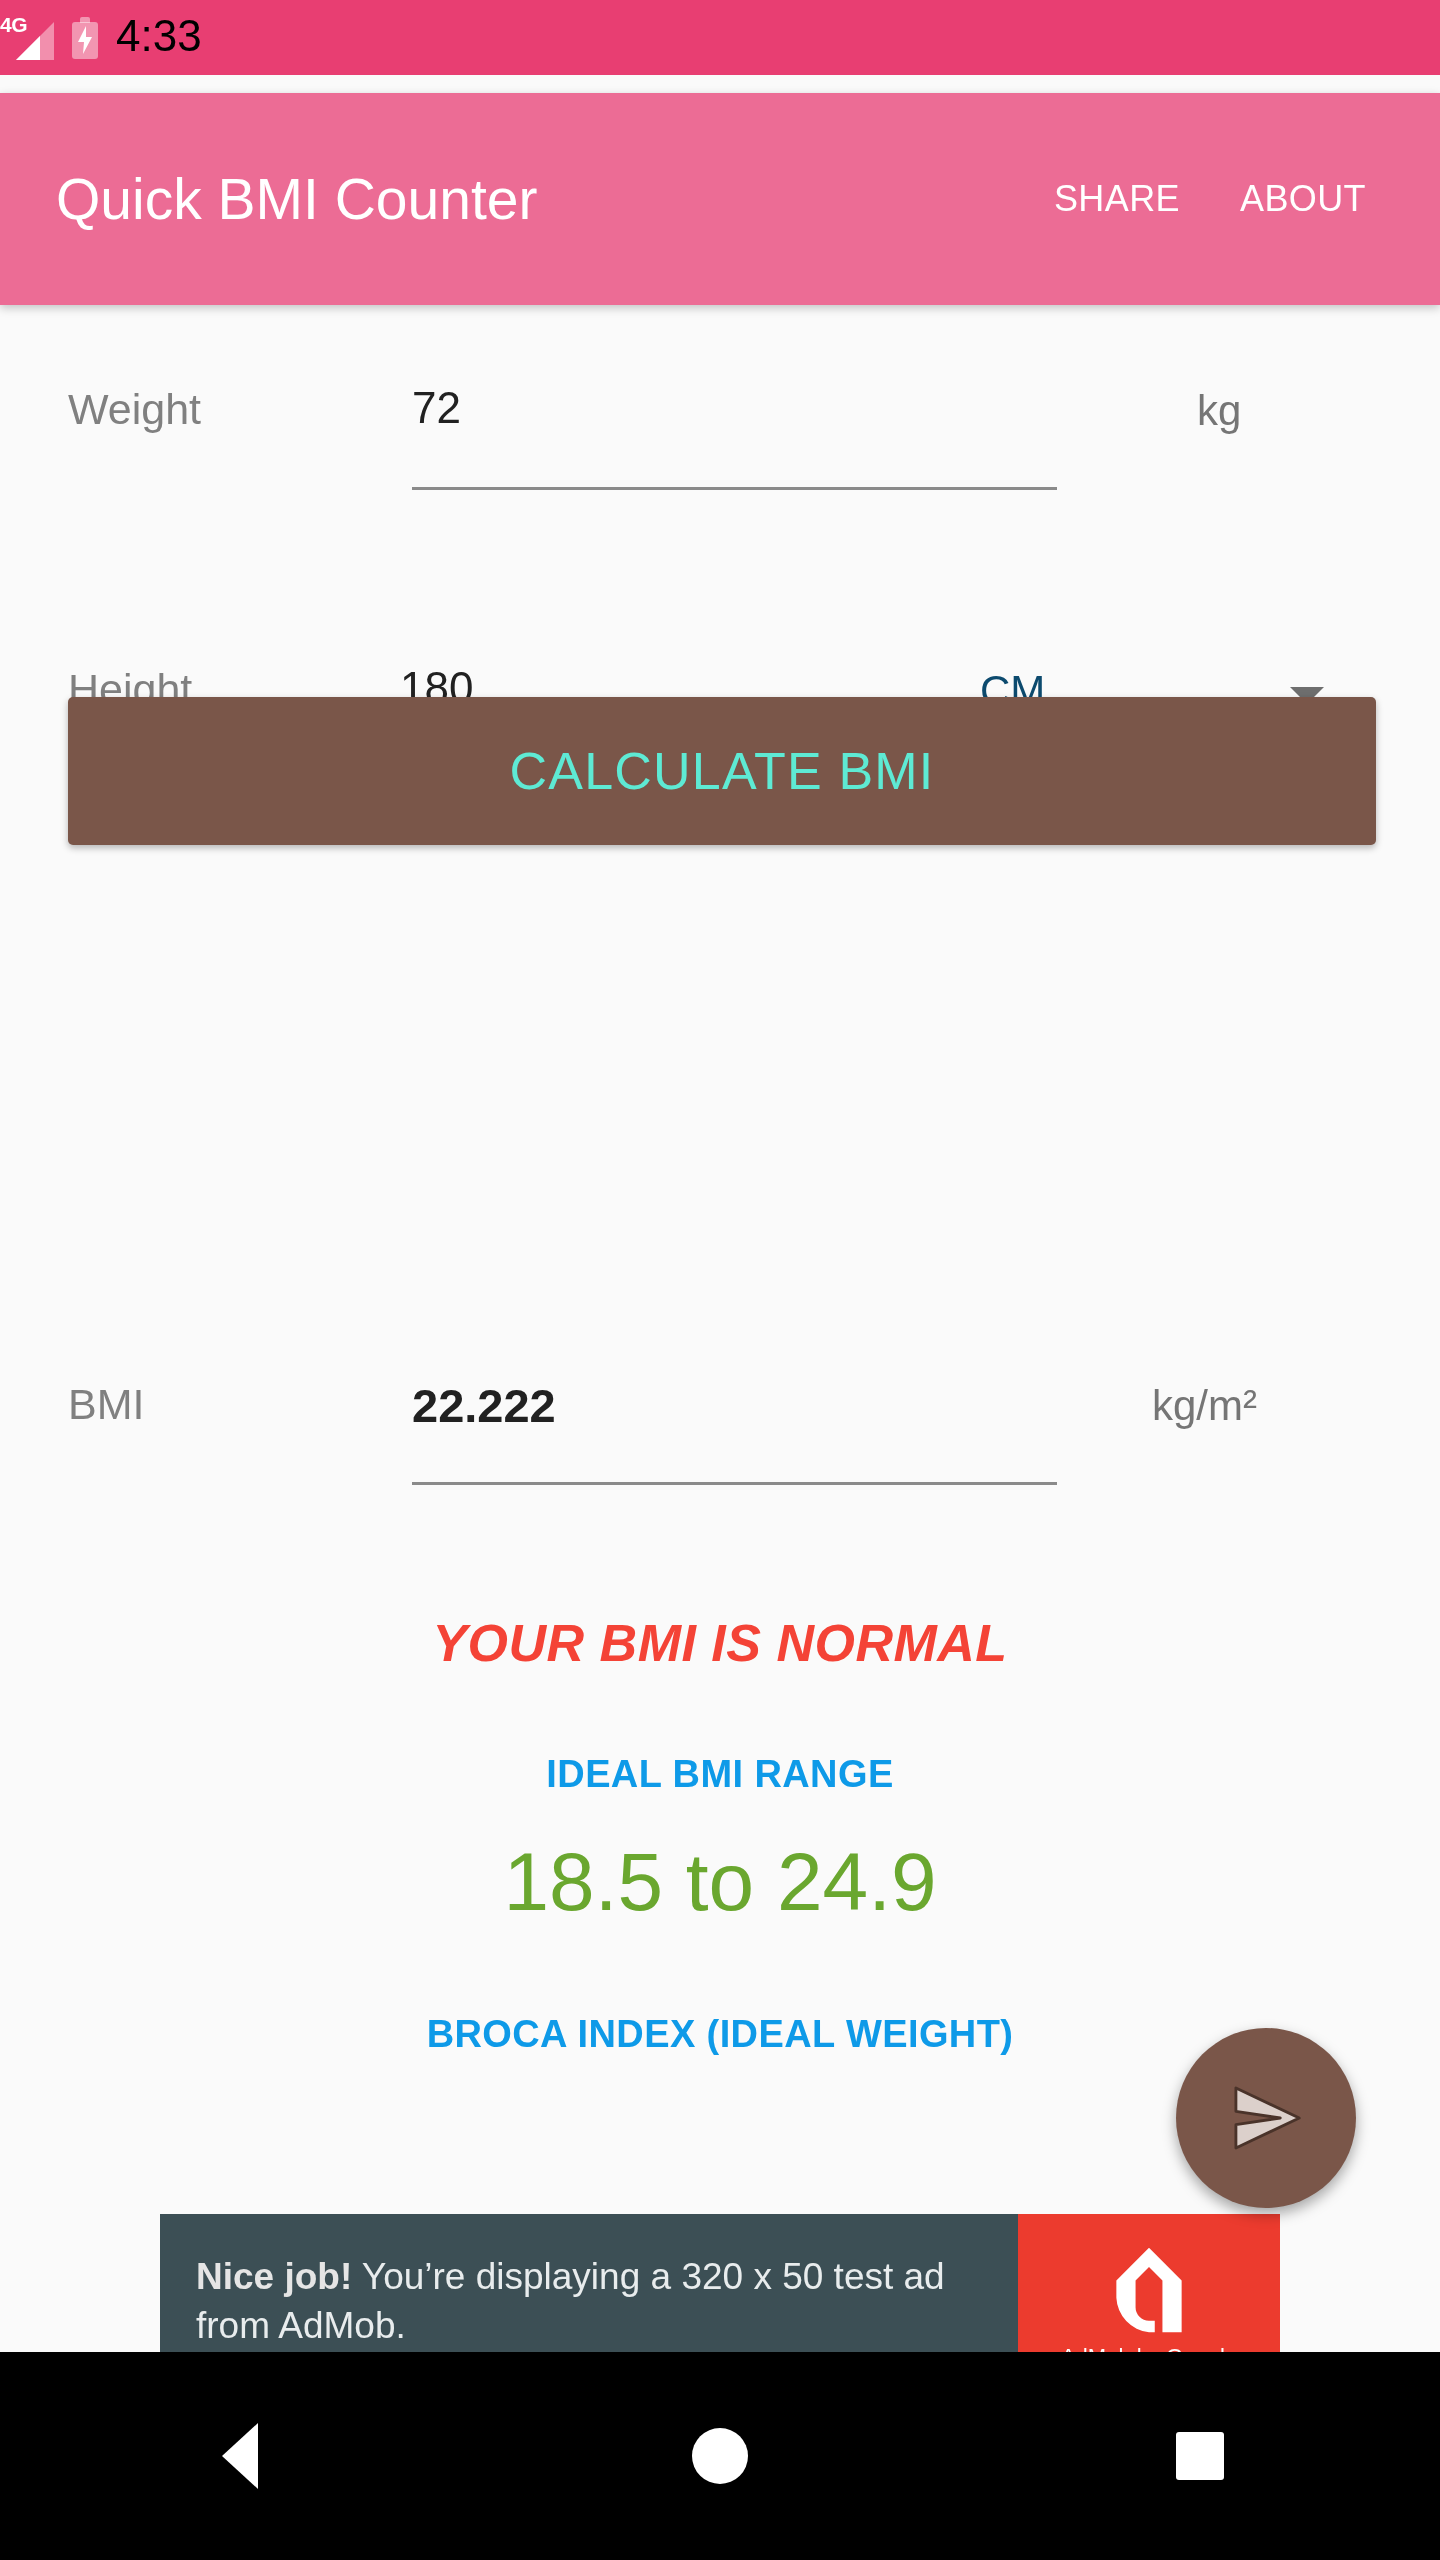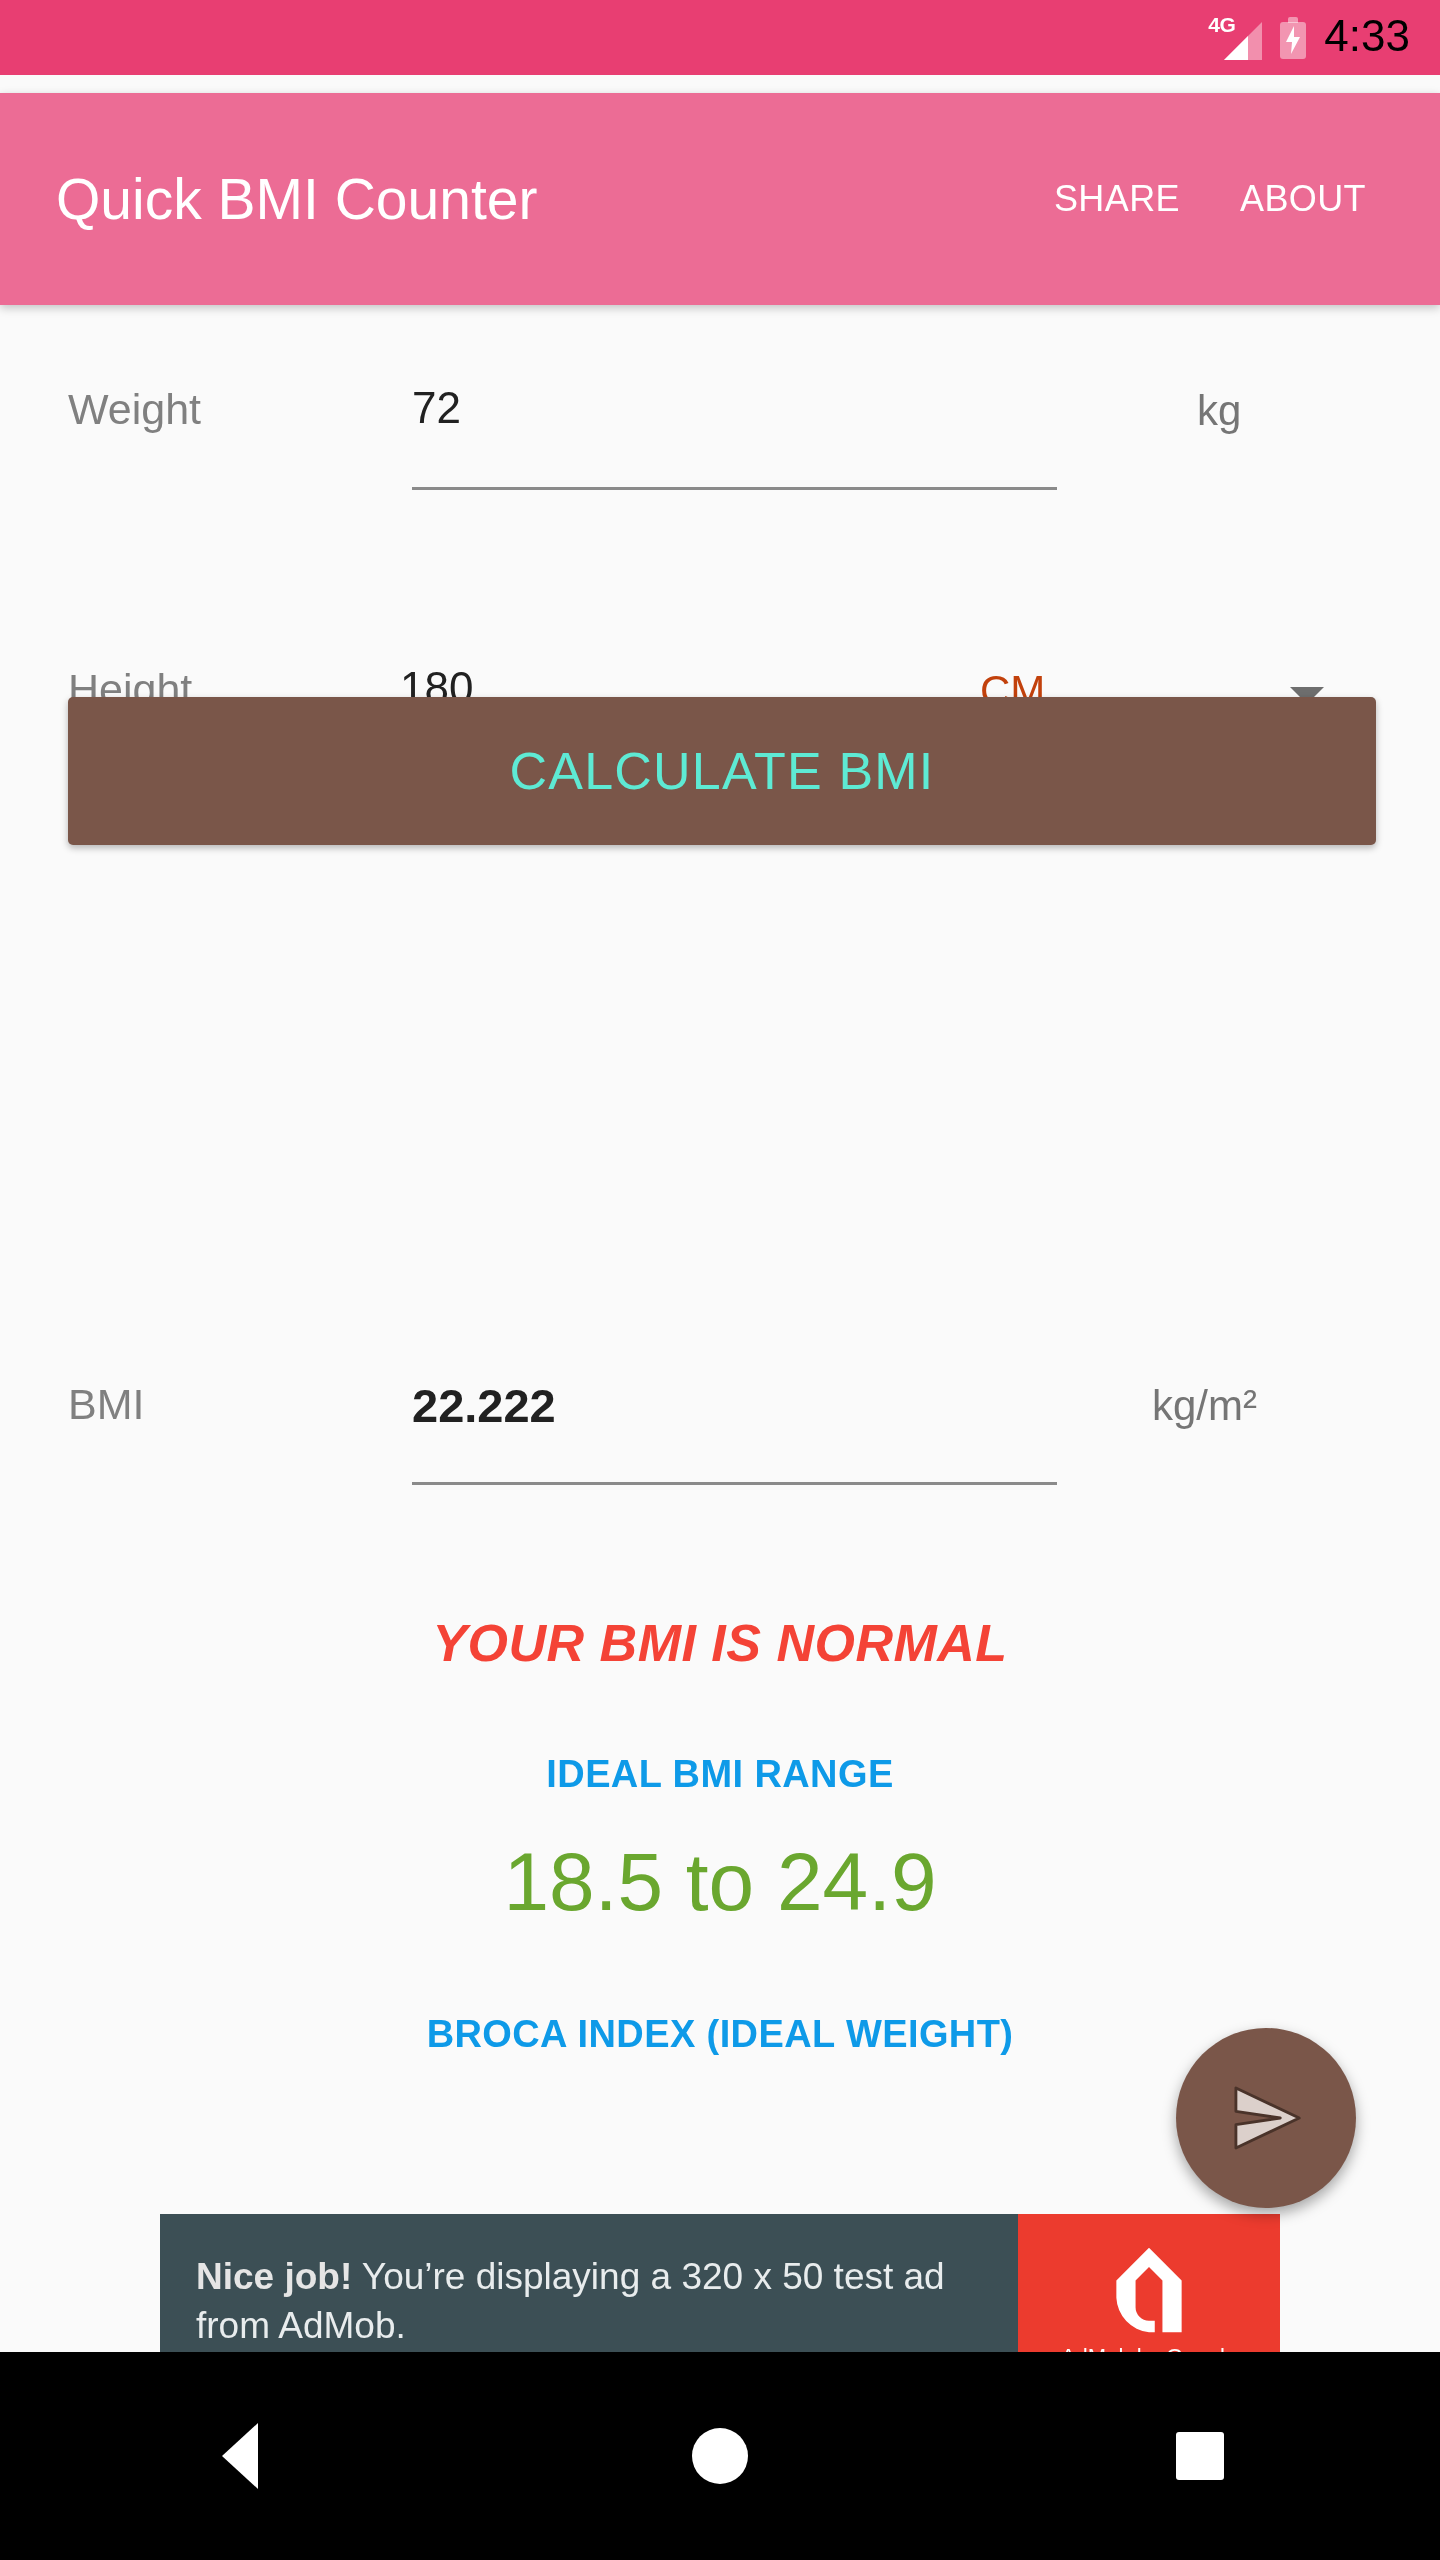--- a/index.html
+++ b/index.html
@@ -21,21 +21,20 @@
 
   
   #status-bar {
     position: absolute;
     top: 0; left: 0;
     width: 1440px;
     height: 75px;
     background: #e83e72;
     display: flex;
     align-items: center;
-    justify-content: flex-end;
     padding-right: 30px;
   }
   .sb-right {
     display: flex;
     align-items: center;
     gap: 18px;
   }
   .signal-wrap {
     position: relative;
     width: 54px;
@@ -385,21 +384,21 @@
     <div class="field-row" style="top:60px;">
       <span class="field-label">Weight</span>
       <span class="field-value" style="left:400px;" title="Weight">72</span>
       <span class="field-unit" style="left:1185px;">kg</span>
       <span class="field-underline underline-normal" style="left:400px; top:140px; width:645px;"></span>
     </div>
 
     <div class="field-row" style="top:340px;">
       <span class="field-label">Height</span>
       <span class="field-value" style="left:388px;text-align:center;" title="Height">180</span>
-      <span class="field-unit" style="left:968px; color:#c2410c;">CM</span>
+      <span class="field-unit" style="left:968px; color:#0c4a6e;">CM</span>
       <span class="dropdown-arrow" style="left:1278px; top:60px;"></span>
       <span class="field-underline underline-focus" style="left:386px; top:137px; width:544px;"></span>
     </div>
 
     <button id="calc-button">CALCULATE BMI</button>
 
     <div class="field-row" style="top:1055px;">
       <span class="field-label">BMI</span>
       <span class="field-value" style="left:400px; font-weight:700; font-size:47px;">22.222</span>
       <span class="field-unit" style="left:1140px;">kg/m²</span>

